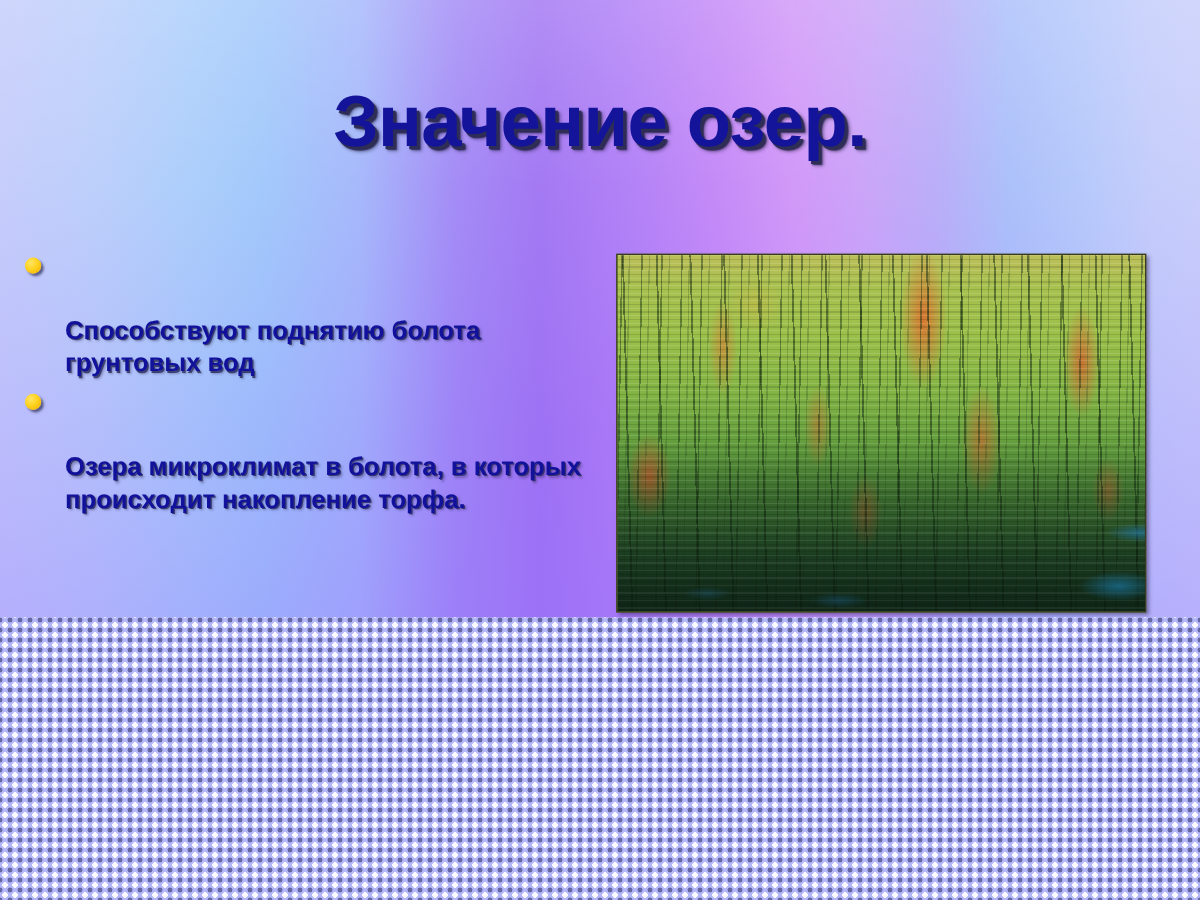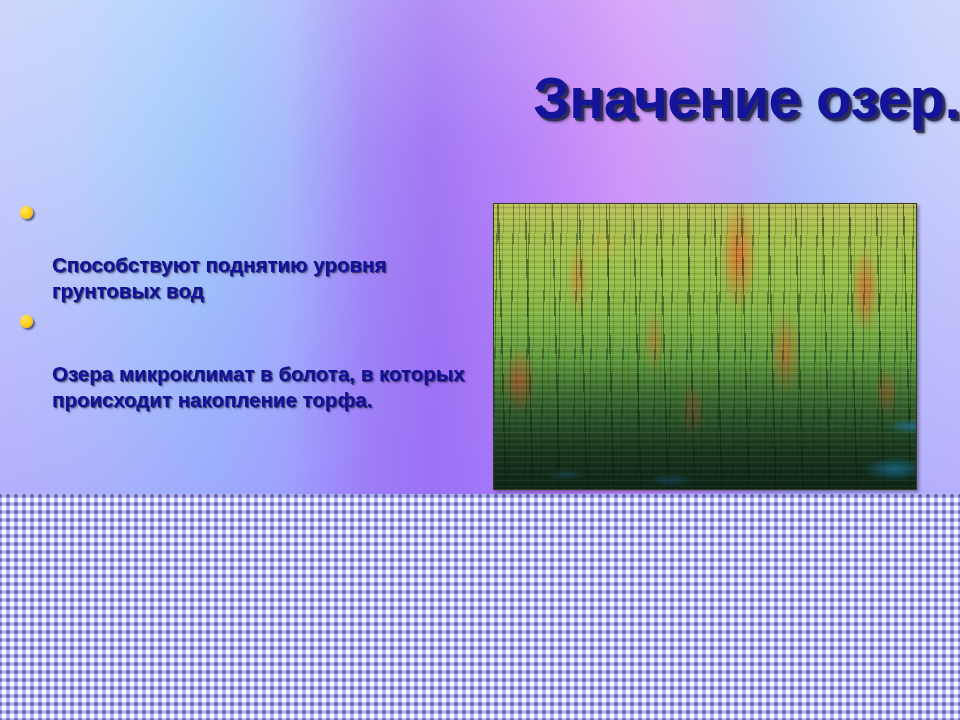--- a/index.html
+++ b/index.html
@@ -70,21 +70,21 @@
         #c2cbfb 96%,
         #c6ccfb 100%);
   }
 
   
   #slide-title {
     position: absolute;
     left: 0;
     top: 64px;
     width: 960px;
-    text-align: right;
+    text-align: center;
     font-size: 58px;
     font-weight: bold;
     color: #131499;
     letter-spacing: -0.5px;
     text-shadow:
       2px 2px 0 #2d2d55,
       3px 3px 1px rgba(25,25,60,0.75),
       4px 4px 3px rgba(20,20,50,0.45);
     white-space: nowrap;
   }
@@ -241,21 +241,21 @@
 
   <div id="slide">
 
     <div id="slide-bg"></div>
 
     <div id="slide-title">Значение озер.</div>
 
     <ul id="bullet-list">
       <li class="bullet-item">
         <span class="bullet-marker"></span>
-        <span>Способствуют поднятию уровня грунтовых вод</span>
+        <span>Способствуют поднятию болота грунтовых вод</span>
       </li>
       <li class="bullet-item">
         <span class="bullet-marker"></span>
         <span>Озера    микроклимат в болота, в которых происходит накопление торфа.</span>
       </li>
 
     </ul>
 
     <div id="lake-photo">
       <div class="layer l-base"></div>

